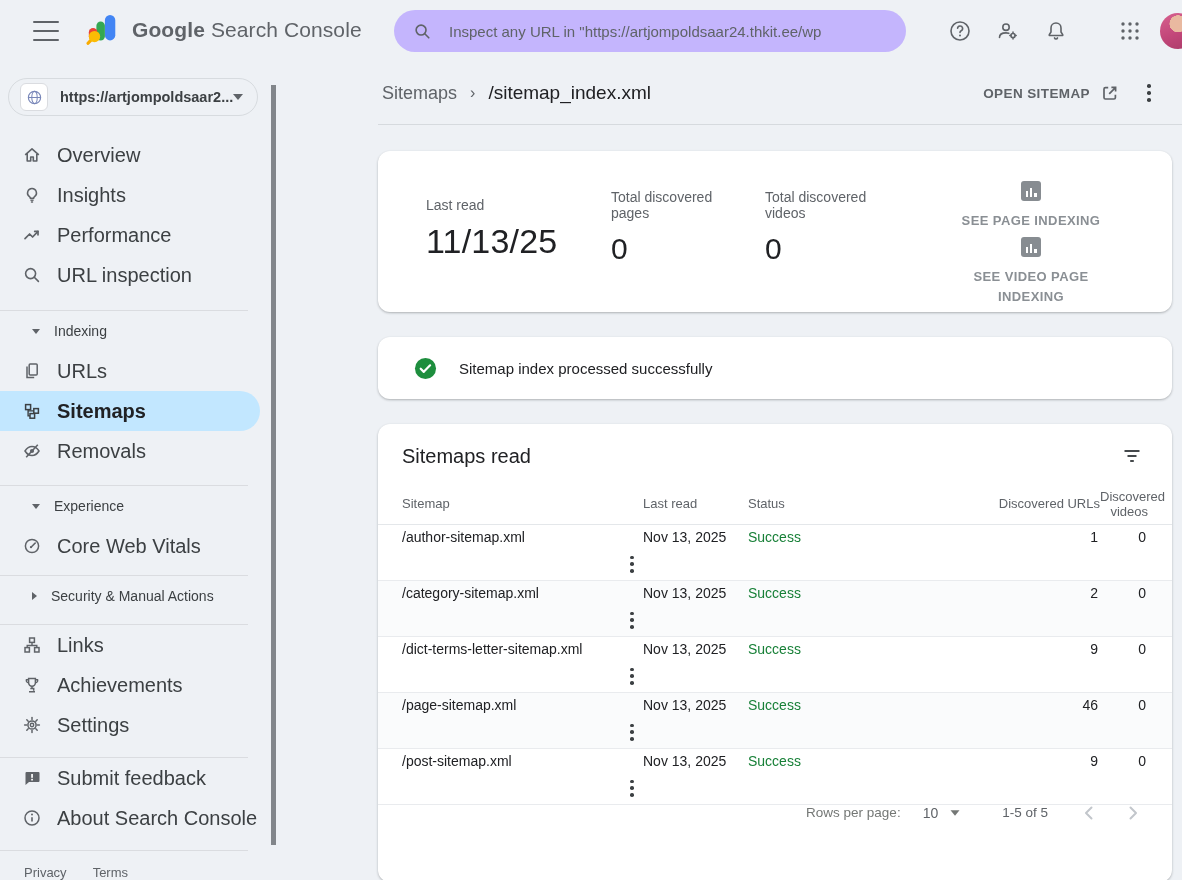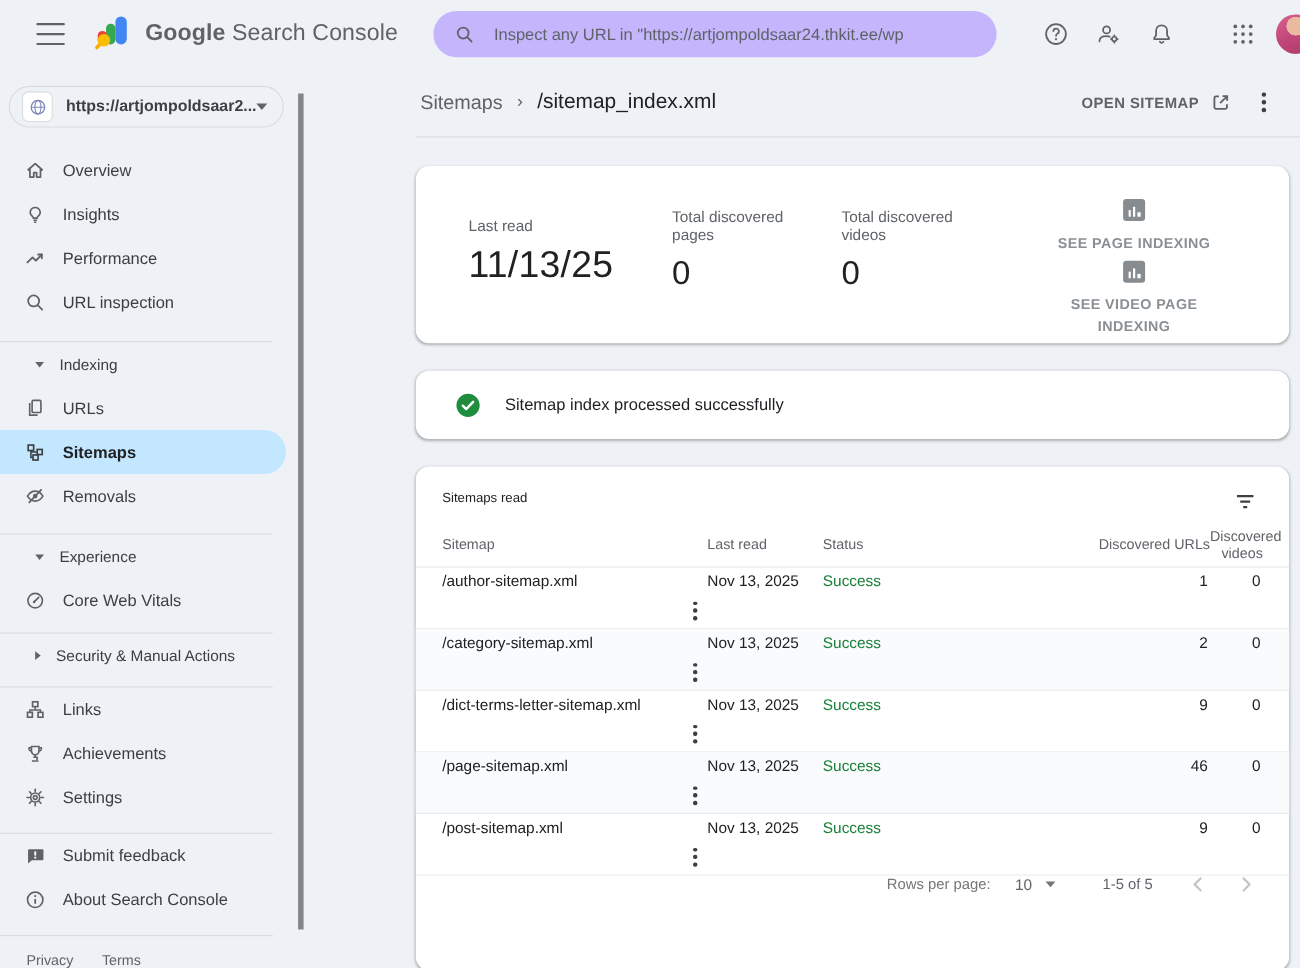--- a/index.html
+++ b/index.html
@@ -31,21 +31,21 @@
   }
 
   
   .sidebar { position:absolute; left:0; top:62px; width:280px; bottom:0; }
   .scroll-thumb { position:absolute; left:271px; top:23px; width:5px; height:760px; background:#82868b; }
   .property { position:absolute; left:8px; top:16px; width:250px; height:38px; border:1px solid #d7dbdf; border-radius:20px; display:flex; align-items:center; padding:0 14px 0 11px; cursor:pointer; background:transparent; }
   .prop-globe { width:28px; height:28px; background:#fff; border:1px solid #dadce0; border-radius:6px; display:flex; align-items:center; justify-content:center; }
   .prop-label { margin-left:12px; font-size:14.5px; font-weight:700; color:#3c4043; white-space:nowrap; overflow:hidden; flex:1; }
   .caret-down { width:0; height:0; border-left:5px solid transparent; border-right:5px solid transparent; border-top:6px solid #5f6368; }
   .nav { position:absolute; left:0; top:73px; width:264px; }
-  .nav-item { height:40px; display:flex; align-items:center; padding-left:22px; gap:15px; font-size:15px; color:#3c4043; cursor:pointer; border-radius:0 20px 20px 0; }
+  .nav-item { height:40px; display:flex; align-items:center; padding-left:22px; gap:15px; font-size:20px; color:#3c4043; cursor:pointer; border-radius:0 20px 20px 0; }
   .nav-item .nicon { width:20px; height:20px; flex:0 0 20px; }
   .nav-item.selected { background:#c2e7ff; color:#202124; font-weight:600; width:260px; }
   .nav-section { height:40px; display:flex; align-items:center; padding-left:32px; gap:14px; font-size:14px; color:#3c4043; cursor:pointer; }
   .tri-down { width:0; height:0; border-left:4.5px solid transparent; border-right:4.5px solid transparent; border-top:5.5px solid #5f6368; }
   .tri-right { width:0; height:0; border-top:4.5px solid transparent; border-bottom:4.5px solid transparent; border-left:5.5px solid #5f6368; }
   .sdivider { height:1px; background:#dadce0; margin-right:16px; }
   .d1{margin-top:15px;} .d2{margin-top:14px;} .d3{margin-top:9px;} .d4{margin-top:8px;} .d5{margin-top:12px;} .d6{margin-top:12px;}
   .side-footer { display:flex; gap:26px; padding:14px 0 0 24px; font-size:13px; color:#5f6368; }
   .side-footer span { cursor:pointer; }
 
@@ -78,21 +78,21 @@
   .idx-chart { width:20px; height:20px; background:#878c91; border-radius:3px; position:relative; flex:0 0 20px; }
   .idx-chart i { position:absolute; bottom:4px; width:2.6px; background:#fff; display:block; }
   .idx-chart .b1{left:4.5px;height:6px;} .idx-chart .b2{left:8.8px;height:9px;} .idx-chart .b3{left:13.1px;height:4px;}
   .idx-txt { width:150px; text-align:center; font-size:13px; font-weight:700; color:#8a8f94; letter-spacing:.4px; line-height:1.55; }
 
   
   .check-circle { width:23px; height:23px; flex:0 0 23px; }
   .banner-text { margin-left:22px; font-size:15px; color:#202124; }
 
   
-  .tbl-title { padding:21px 24px 0; font-size:12px; color:#202124; }
+  .tbl-title { padding:21px 24px 0; font-size:20px; color:#202124; }
   .filter-btn { position:absolute; right:30px; top:22px; cursor:pointer; }
   .tbl-grid { display:grid; grid-template-columns:241px 105px 199px 153px 48px; align-items:center; padding:0 24px; }
   .tbl-head { height:38px; margin-top:19px; border-bottom:1px solid #e4e7ea; font-size:13px; color:#5f6368; }
   .tbl-head .num { text-align:right; }
   .tbl-row { height:56px; border-bottom:1px solid #e9ebee; font-size:14px; color:#202124; }
   .tbl-row:nth-child(even) { background:#fafbfc; }
   .cell-sitemap { cursor:pointer; }
   .cell-status { color:#188038; }
   .cell-num { text-align:right; padding-right:2px; }
   .cell-kebab { display:flex; justify-content:flex-end; }

